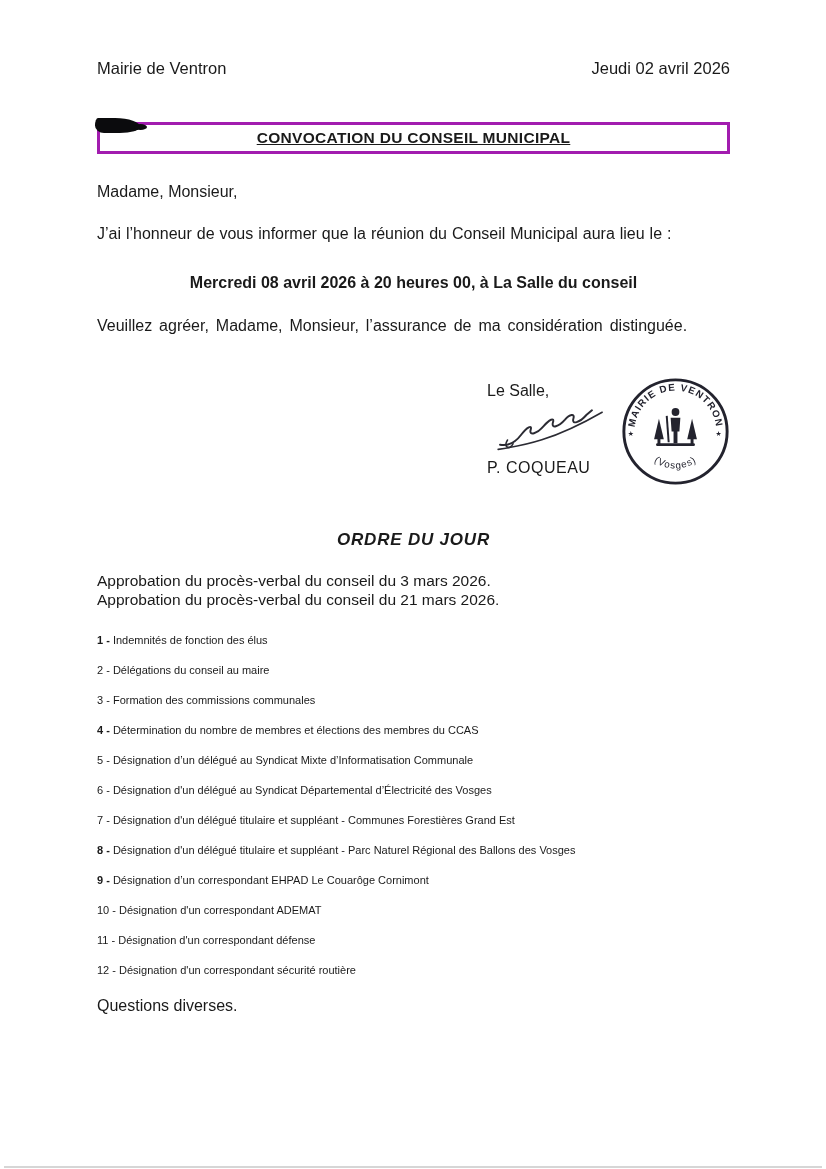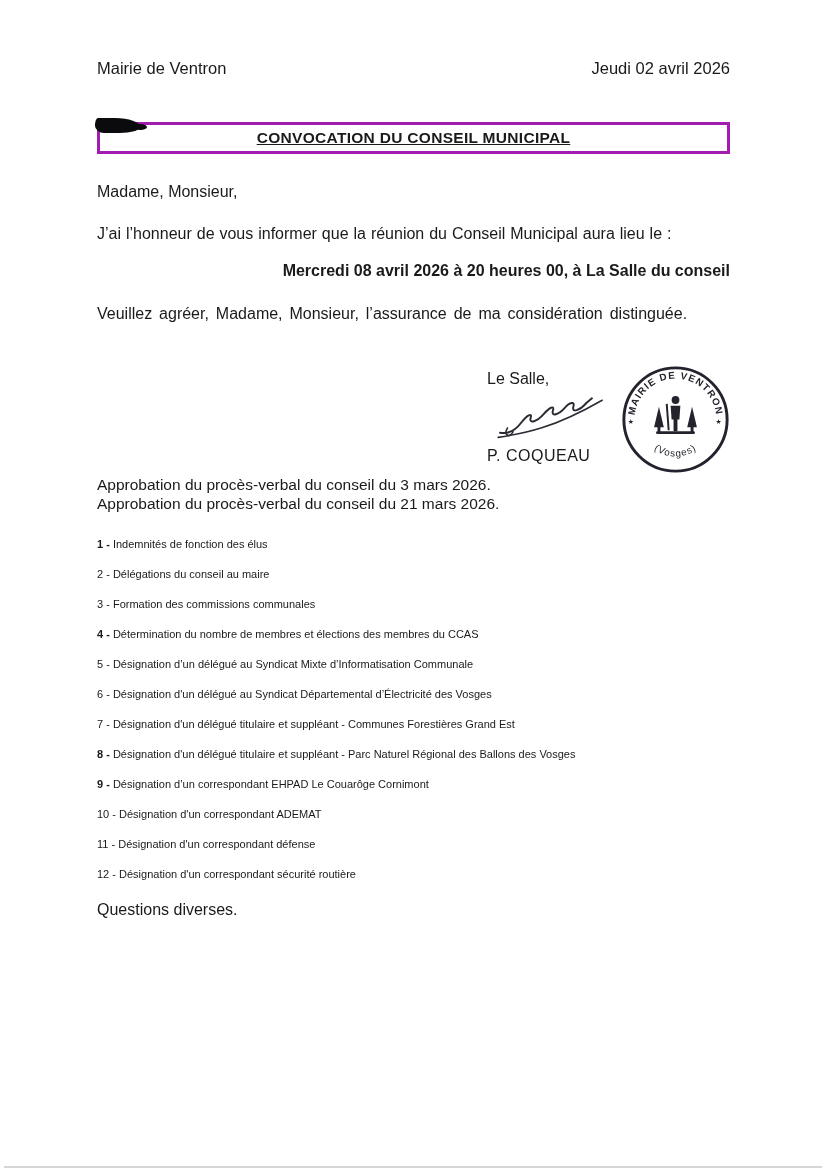--- a/index.html
+++ b/index.html
@@ -45,39 +45,39 @@
     width: 13px; height: 6px; background: #0b0b0d; border-radius: 50%;
   }
   .salutation { margin-top: 28px; font-size: 16px; line-height: 20px; }
   .para {
     font-size: 16px; line-height: 22px;
     text-align: justify;
   }
   .intro { margin-top: 21px; word-spacing: 0.5px; }
   .closing { margin-top: 22px; word-spacing: 2.5px; }
   .meeting {
-    margin-top: 16px;
-    text-align: right;
+    margin-top: 28px;
+    text-align: center;
     font-weight: bold;
     font-size: 16px; line-height: 20px;
   }
   .sign-block { position: relative; margin-top: 44px; height: 102px; }
   .sig-col { margin-left: 390px; width: 180px; }
   .sig-role { font-size: 16px; line-height: 19px; }
   .sig-scribble { display: block; margin: 2px 0 0 6px; }
   .sig-name { font-size: 16px; line-height: 19px; margin-top: 4px; letter-spacing: 0.5px; }
   .stamp { position: absolute; right: -2px; top: -6px; width: 113px; height: 113px; }
   .agenda-heading {
     margin-top: 46px;
     text-align: center;
     font-size: 17px; line-height: 22px;
     font-weight: bold; font-style: italic;
     letter-spacing: 0.8px;
   }
-  .approvals { margin-top: 4px; }
+  .approvals { margin-top: 20px; }
   .approvals p { font-size: 15.5px; line-height: 19px; }
   .items { margin-top: 21px; }
   .item { font-size: 11px; line-height: 21px; margin-bottom: 9px; }
   .item .n { white-space: nowrap; }
   .item .n.b { font-weight: bold; }
   .footer-note { margin-top: 15px; font-size: 16px; line-height: 20px; }
   .page-edge {
     position: absolute; left: 4px; right: 4px; bottom: 1px;
     height: 2px; background: #cfcfcf; opacity: 0.85;
   }
@@ -136,20 +136,21 @@
         <path d="M70 66 L75 45 L80 66 Z"></path>
         <rect x="73.5" y="63" width="3" height="8"></rect>
         <circle cx="58" cy="38" r="4"></circle>
         <path d="M53 44 L63 44 L62 58 L60 58 L60 70 L56 70 L56 58 L54 58 Z"></path>
         <line x1="49" y1="42" x2="51" y2="69" stroke="#23232e" stroke-width="2"></line>
         <rect x="38" y="70" width="40" height="3" rx="1.5"></rect>
       </g>
     </svg>
   </div>
 
+  <h2 class="agenda-heading">ORDRE DU JOUR</h2>
 
   <div class="approvals">
     <p>Approbation du procès-verbal du conseil du 3 mars 2026.</p>
     <p>Approbation du procès-verbal du conseil du 21 mars 2026.</p>
   </div>
 
   <div class="items">
     <p class="item"><span class="n b">1 -</span> <span>Indemnités de fonction des élus</span></p>
     <p class="item"><span class="n">2 -</span> <span>Délégations du conseil au maire</span></p>
     <p class="item"><span class="n">3 -</span> <span>Formation des commissions communales</span></p>

